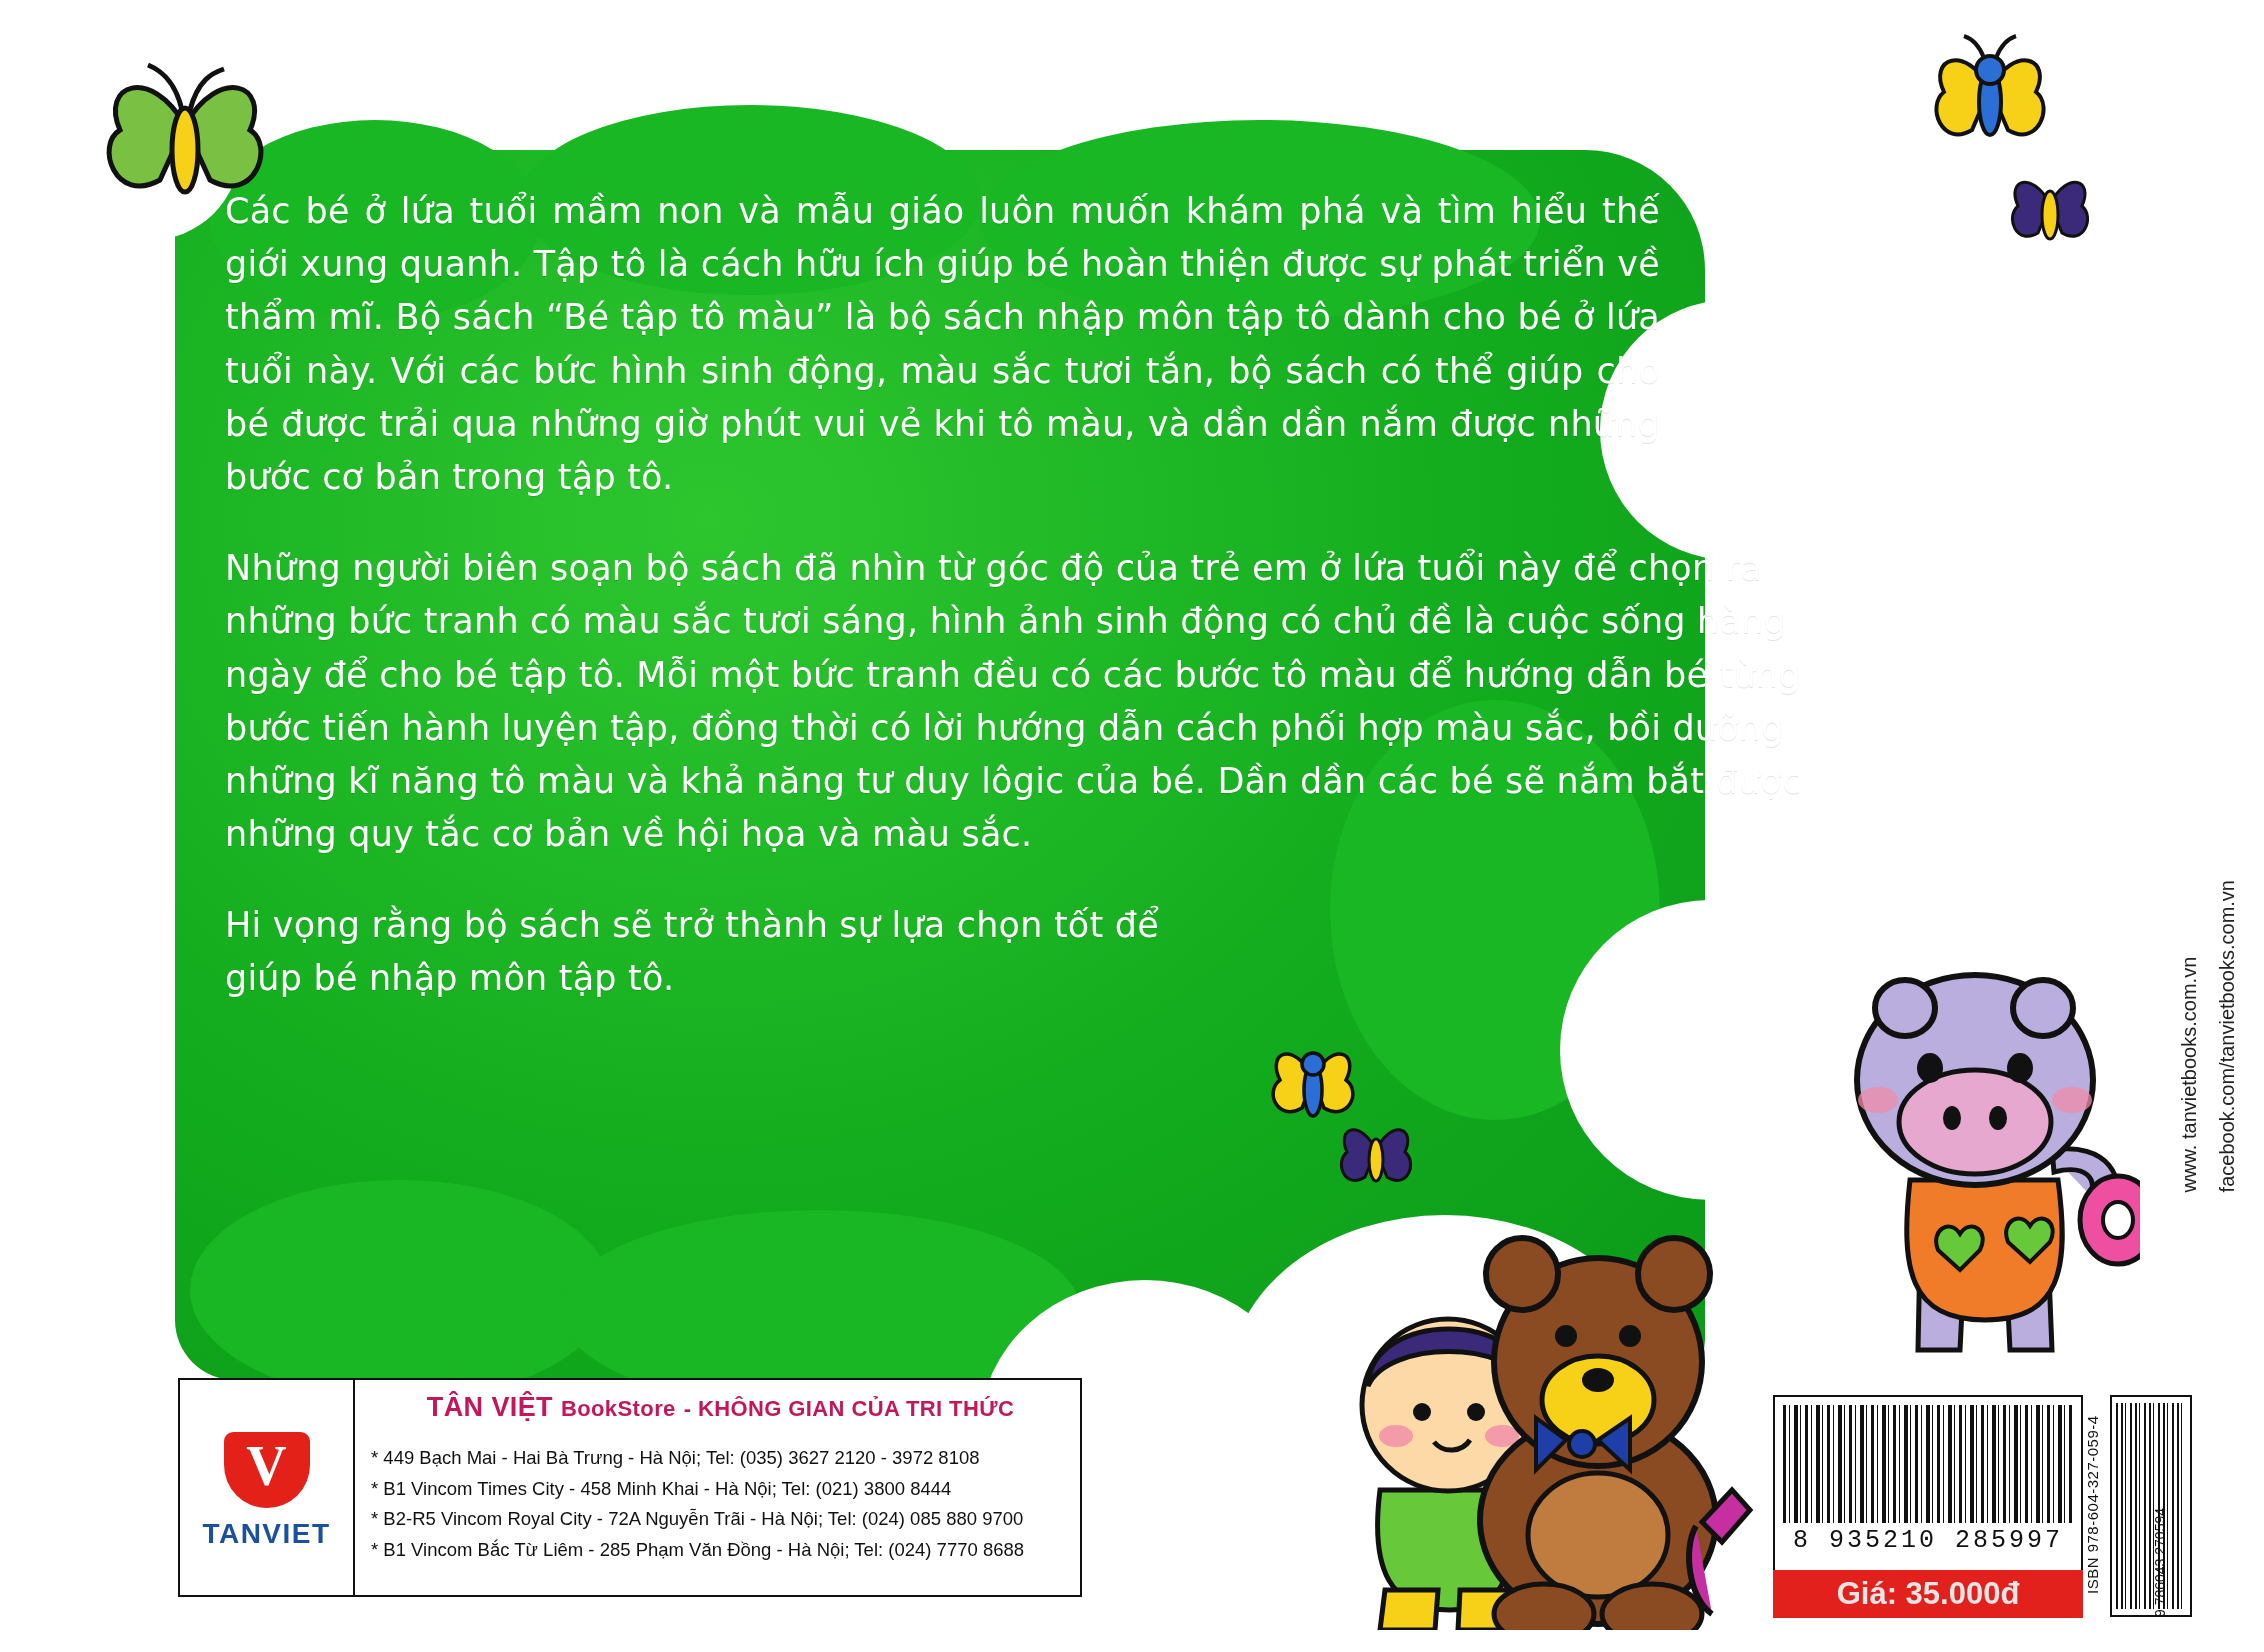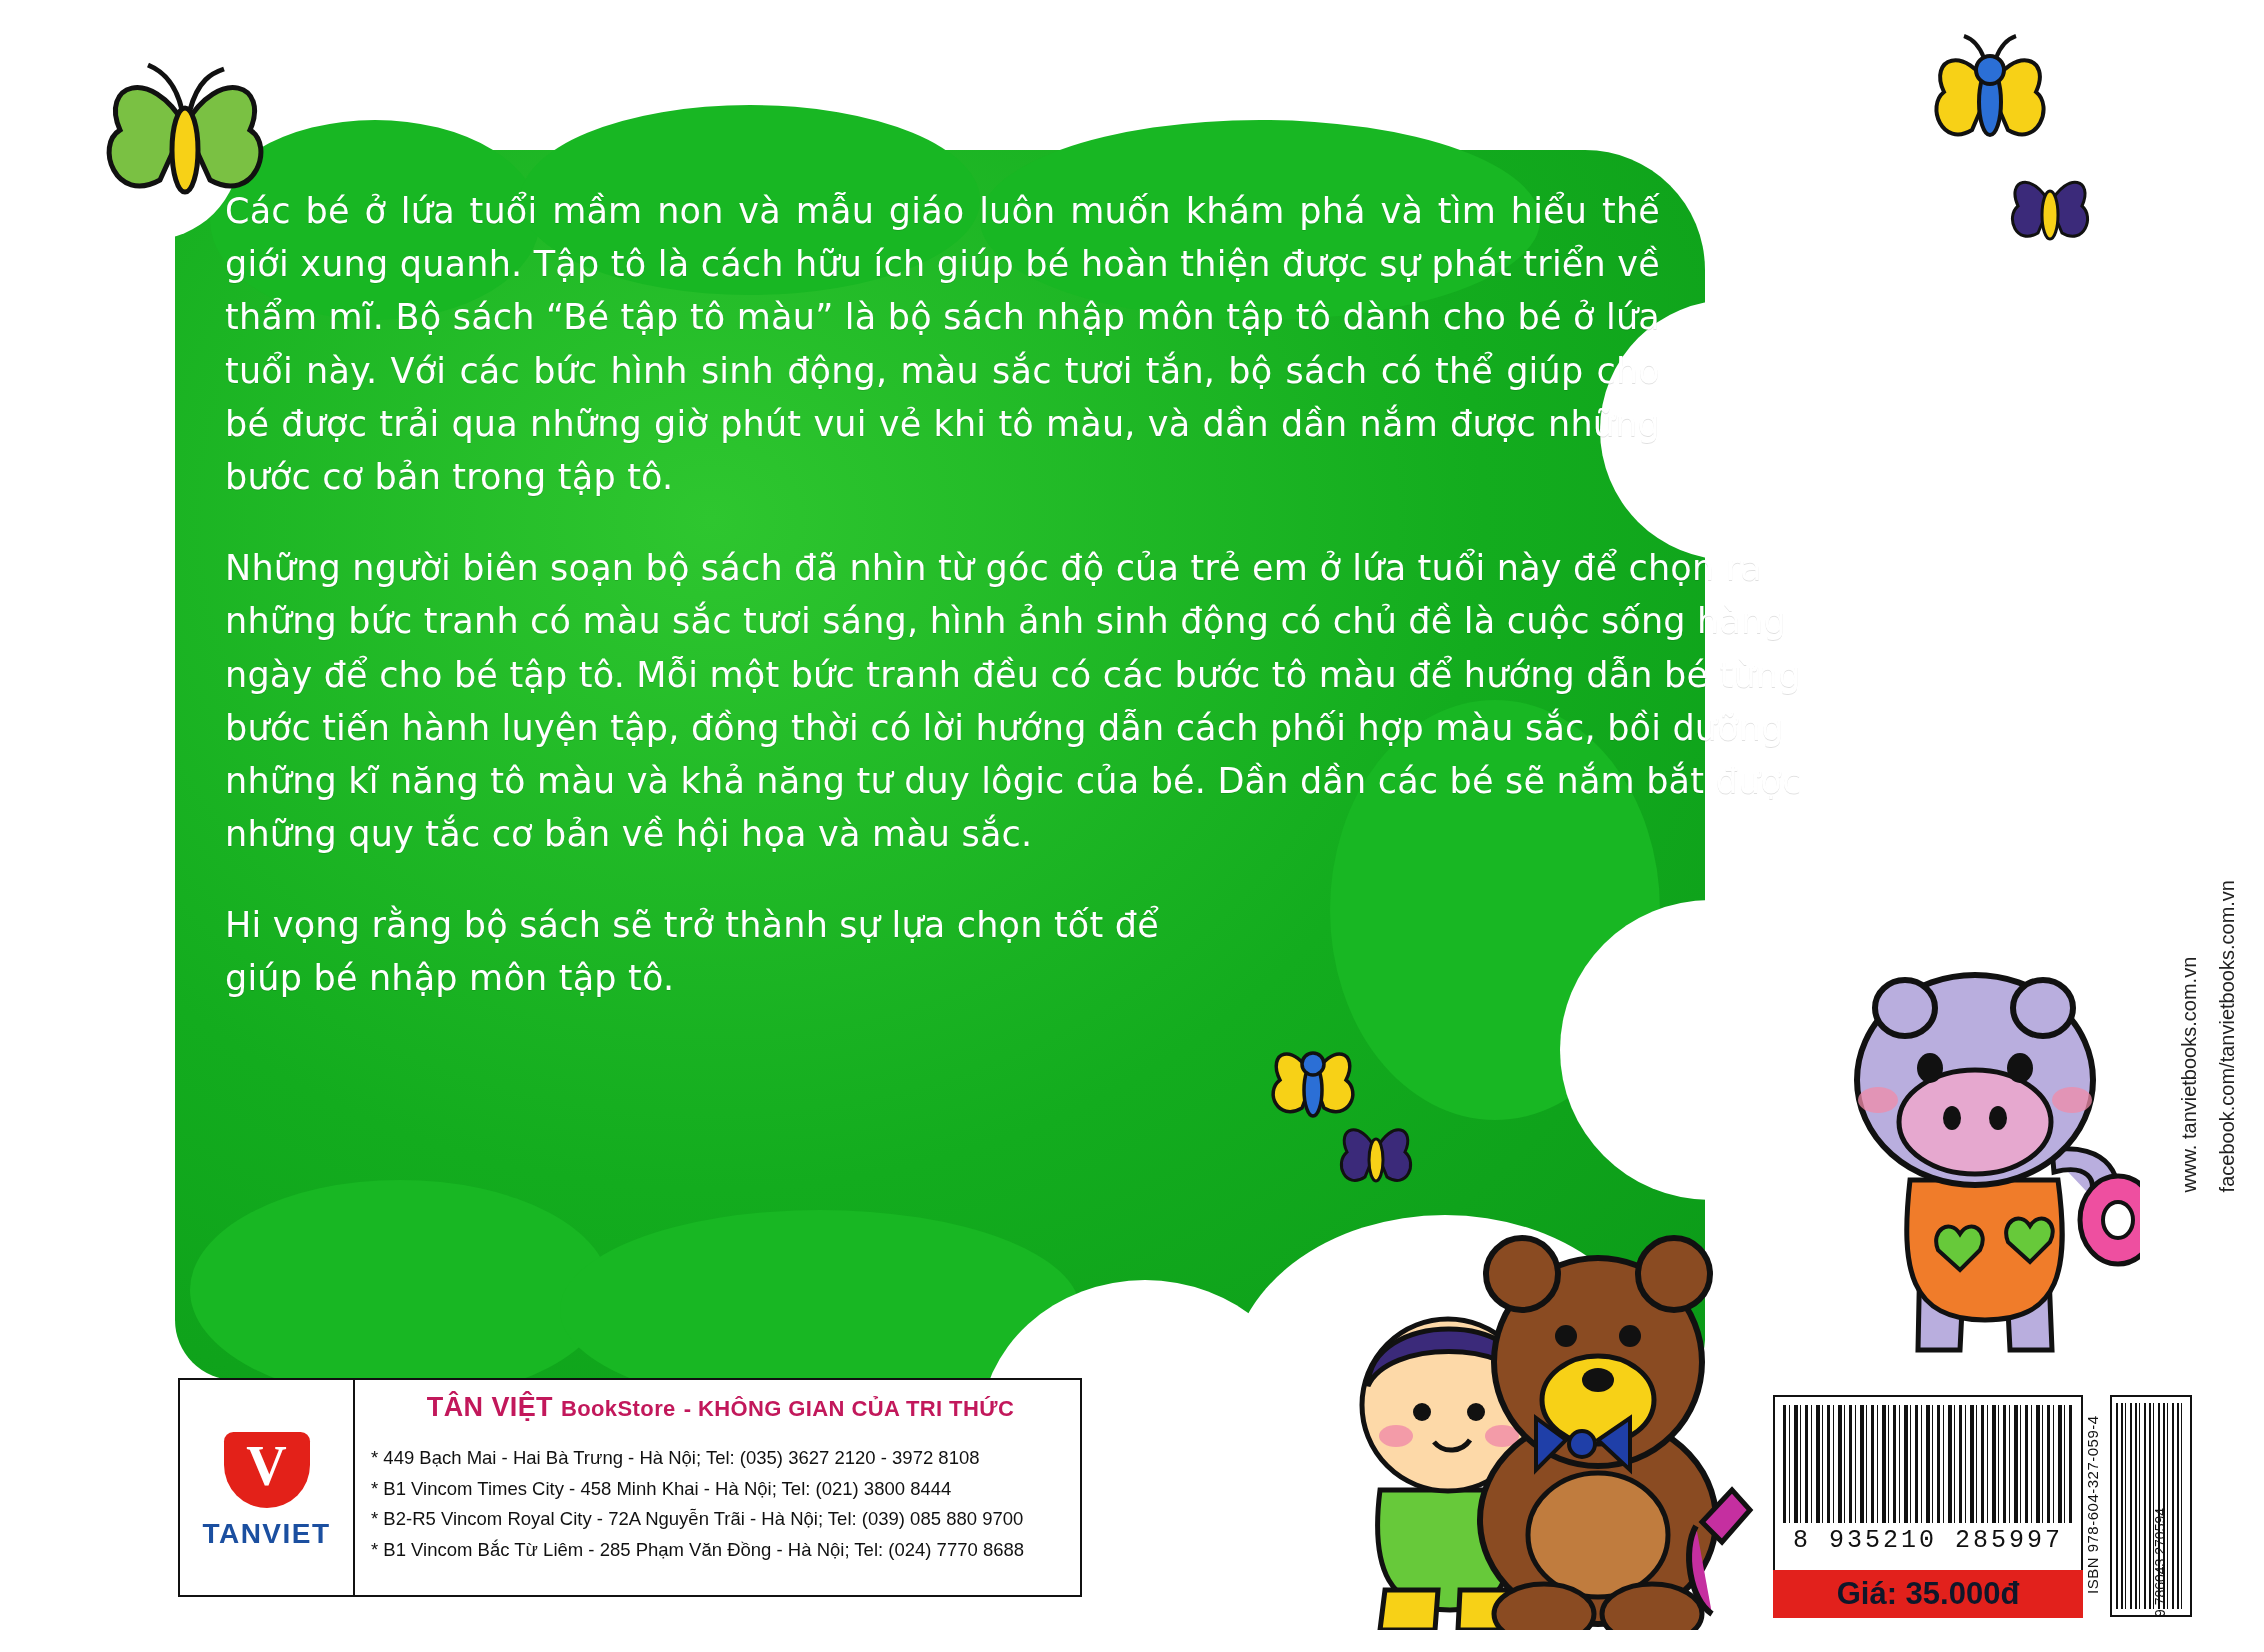--- a/index.html
+++ b/index.html
@@ -169,21 +169,21 @@
     margin-top: 3px;
     color: #111;
   }
   .price-tag {
     position: absolute;
     left: 1773px;
     top: 1570px;
     width: 310px;
     height: 48px;
     background: #e2211c;
-    color: #0f172a;
+    color: #e5e5e5;
     font-size: 31px;
     font-weight: bold;
     display: flex;
     align-items: center;
     justify-content: center;
     box-sizing: border-box;
   }
   .isbn-vert {
     position: absolute;
     left: 2084px;
@@ -377,21 +377,21 @@
   </div>
   <div class="pub-info">
     <div class="pub-title">
       <span>TÂN VIỆT</span>
       <span class="small">BookStore</span>
       <span class="small">- KHÔNG GIAN CỦA TRI THỨC</span>
     </div>
     <ul class="pub-lines">
       <li>* 449 Bạch Mai - Hai Bà Trưng - Hà Nội; Tel: (035) 3627 2120 - 3972 8108</li>
       <li>* B1 Vincom Times City - 458 Minh Khai - Hà Nội; Tel: (021) 3800 8444</li>
-      <li>* B2-R5 Vincom Royal City - 72A Nguyễn Trãi - Hà Nội; Tel: (039) 085 880 9700</li>
+      <li>* B2-R5 Vincom Royal City - 72A Nguyễn Trãi - Hà Nội; Tel: (024) 085 880 9700</li>
       <li>* B1 Vincom Bắc Từ Liêm - 285 Phạm Văn Đồng - Hà Nội; Tel: (024) 7770 8688</li>
     </ul>
   </div>
 </div>
 
 <div class="barcode-main">
   <div class="bars"></div>
   <div class="barcode-digits">8 935210 285997</div>
 </div>
 <div class="price-tag">Giá: 35.000đ</div>

